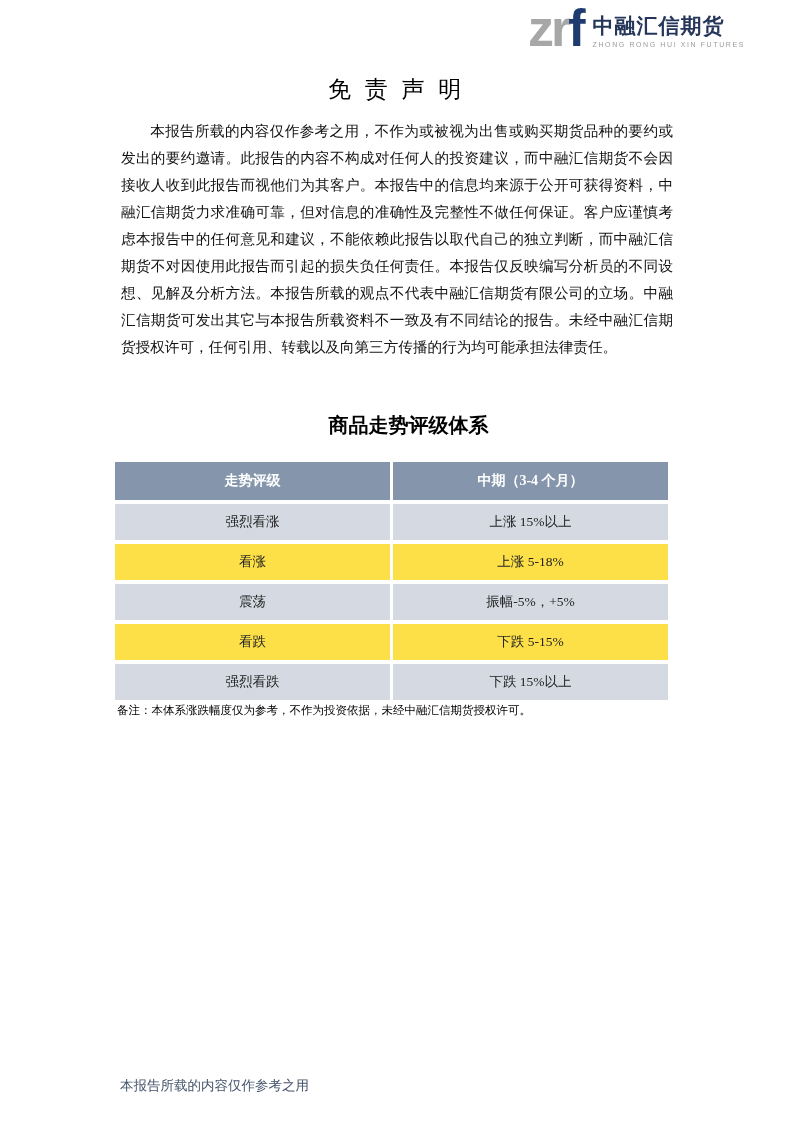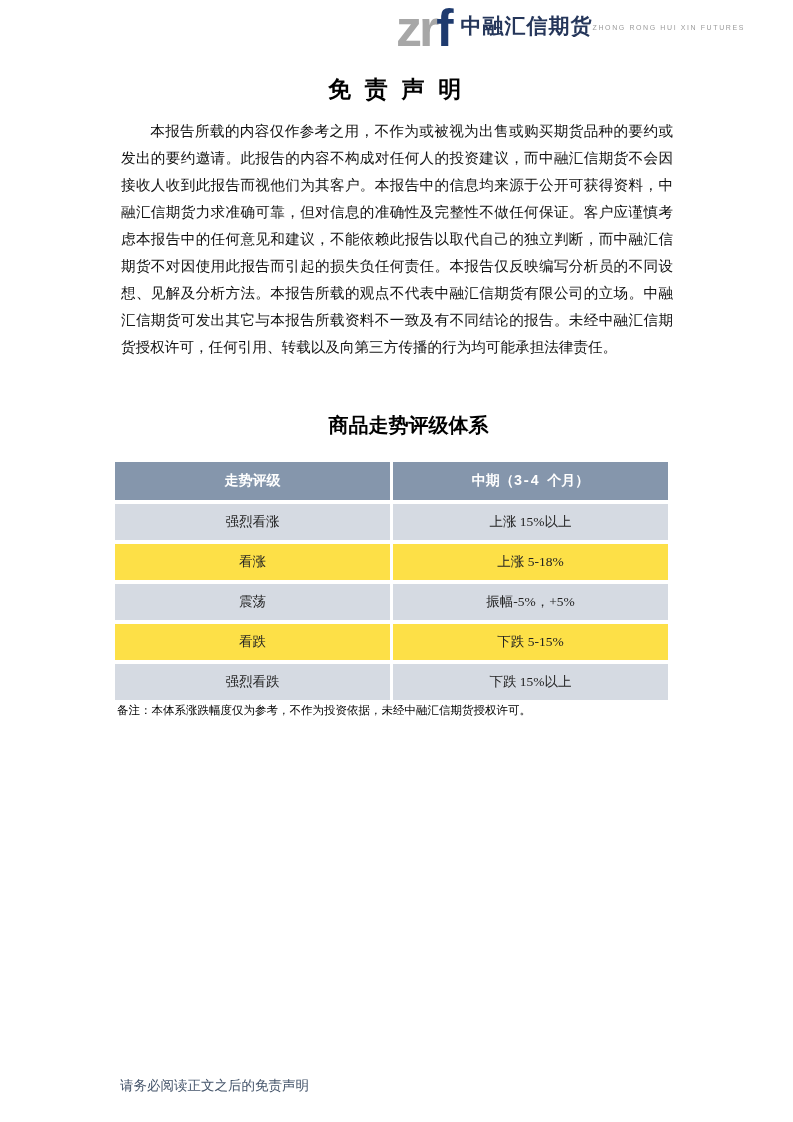--- a/index.html
+++ b/index.html
@@ -14,34 +14,34 @@
   }
 
   
   .logo { position:absolute; top:5px; right:48px; display:flex; align-items:flex-start; gap:10px; }
   .logo-mark {
     font-family:"Liberation Sans","DejaVu Sans",sans-serif;
     font-weight:bold; font-size:52px; line-height:46px; letter-spacing:-3px;
   }
   .logo-zr { color:#a7a7a7; }
   .logo-f  { color:#1e3a6e; }
-  .logo-textcol { display:flex; padding-top:8px;align-items:center; }
+  .logo-textcol { display:flex; flex-direction:column; padding-top:8px; }
   .logo-cn {
     font-family:"Liberation Sans","DejaVu Sans",sans-serif;
     font-weight:bold; color:#25365a; font-size:21px; line-height:25px; letter-spacing:1px;
   }
   .logo-en {
     font-family:"Liberation Sans","DejaVu Sans",sans-serif;
     color:#9b9b9b; font-size:7px; letter-spacing:1.6px; margin-top:3px; white-space:nowrap;
   }
 
   
   .doc-title {
     position:absolute; top:74px; left:0; width:100%;
-    text-align:center; font-size:23px; font-weight:bold; color:#000;
+    text-align:center; font-size:23px; font-weight:normal; color:#000;
     letter-spacing:4px;
   }
   .disclaimer {
     position:absolute; top:118px; left:121px; width:552px;
     font-size:14.6px; line-height:27px; color:#111;
     text-align:justify; text-indent:2em;
   }
 
   
   .section-title {
@@ -52,21 +52,21 @@
     position:absolute; top:462px; left:115px; width:553px;
     display:flex; flex-direction:column; gap:4px;
   }
   .t-row { display:grid; grid-template-columns:1fr 1fr; gap:3px; }
   .t-cell {
     display:flex; align-items:center; justify-content:center;
     height:36px; font-size:13.5px; color:#222;
   }
   .t-header .t-cell {
     background:#8596ac; color:#ffffff; font-weight:bold;
-    font-family:Liberation Mono, monospace;
+    font-family:Liberation Serif, serif;
     font-size:14px; height:38px;
   }
   .row-odd  .t-cell { background:#d5dae2; }
   .row-even .t-cell { background:#fde047; }
 
   .note {
     position:absolute; top:703px; left:117px;
     font-size:11.5px; color:#000;
   }
 
@@ -120,15 +120,15 @@
       <div class="t-cell">下跌 5-15%</div>
     </div>
     <div class="t-row row-odd">
       <div class="t-cell">强烈看跌</div>
       <div class="t-cell">下跌 15%以上</div>
     </div>
   </div>
 
   <div class="note">备注：本体系涨跌幅度仅为参考，不作为投资依据，未经中融汇信期货授权许可。</div>
 
-  <div class="footer">请务必阅读正文之后的免责声明</div>
+  <div class="footer">本报告所载的内容仅作参考之用</div>
 
 </div>
 
 </body></html>

